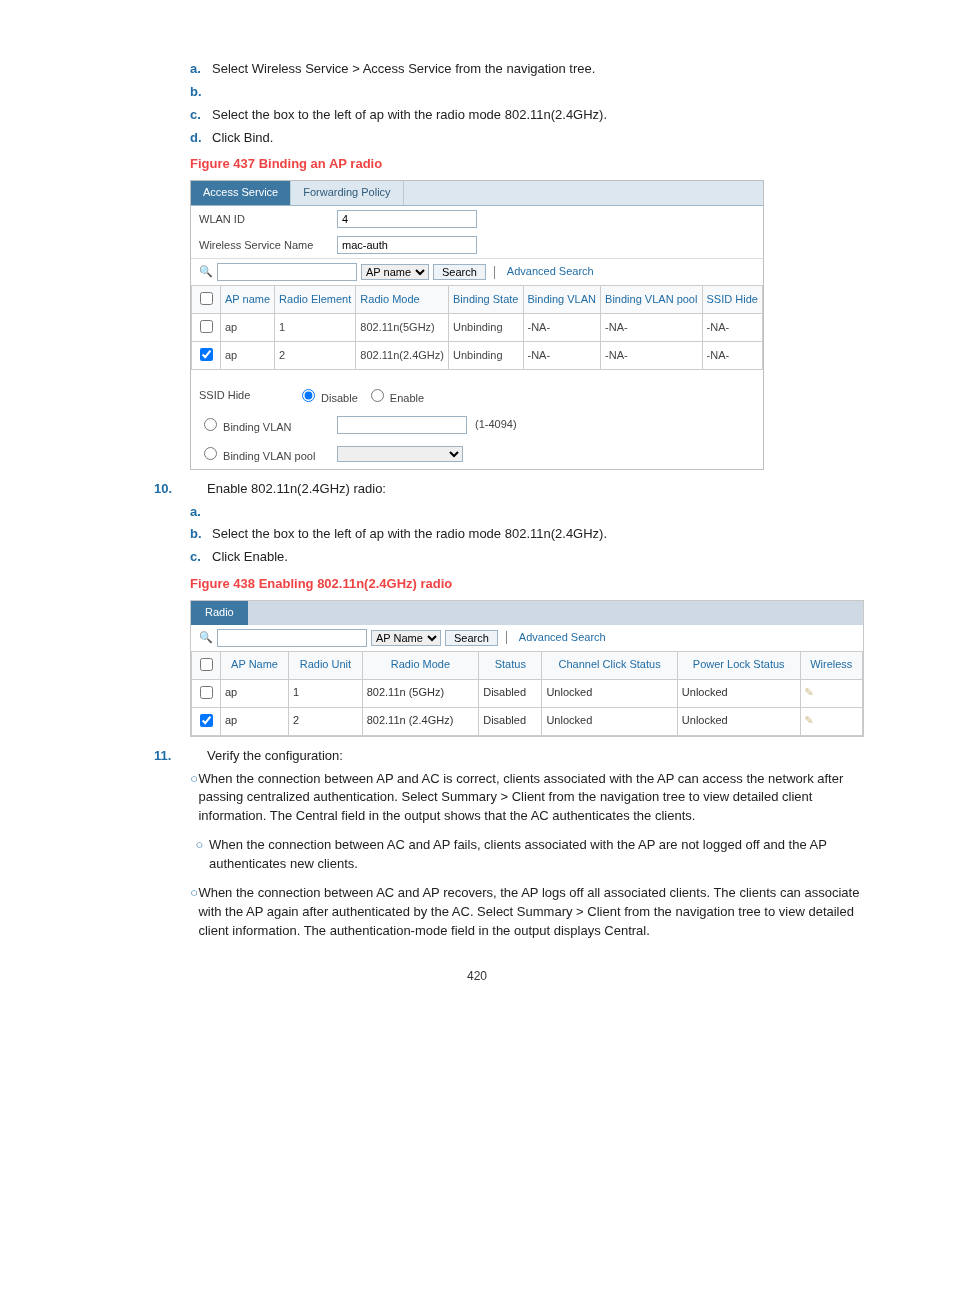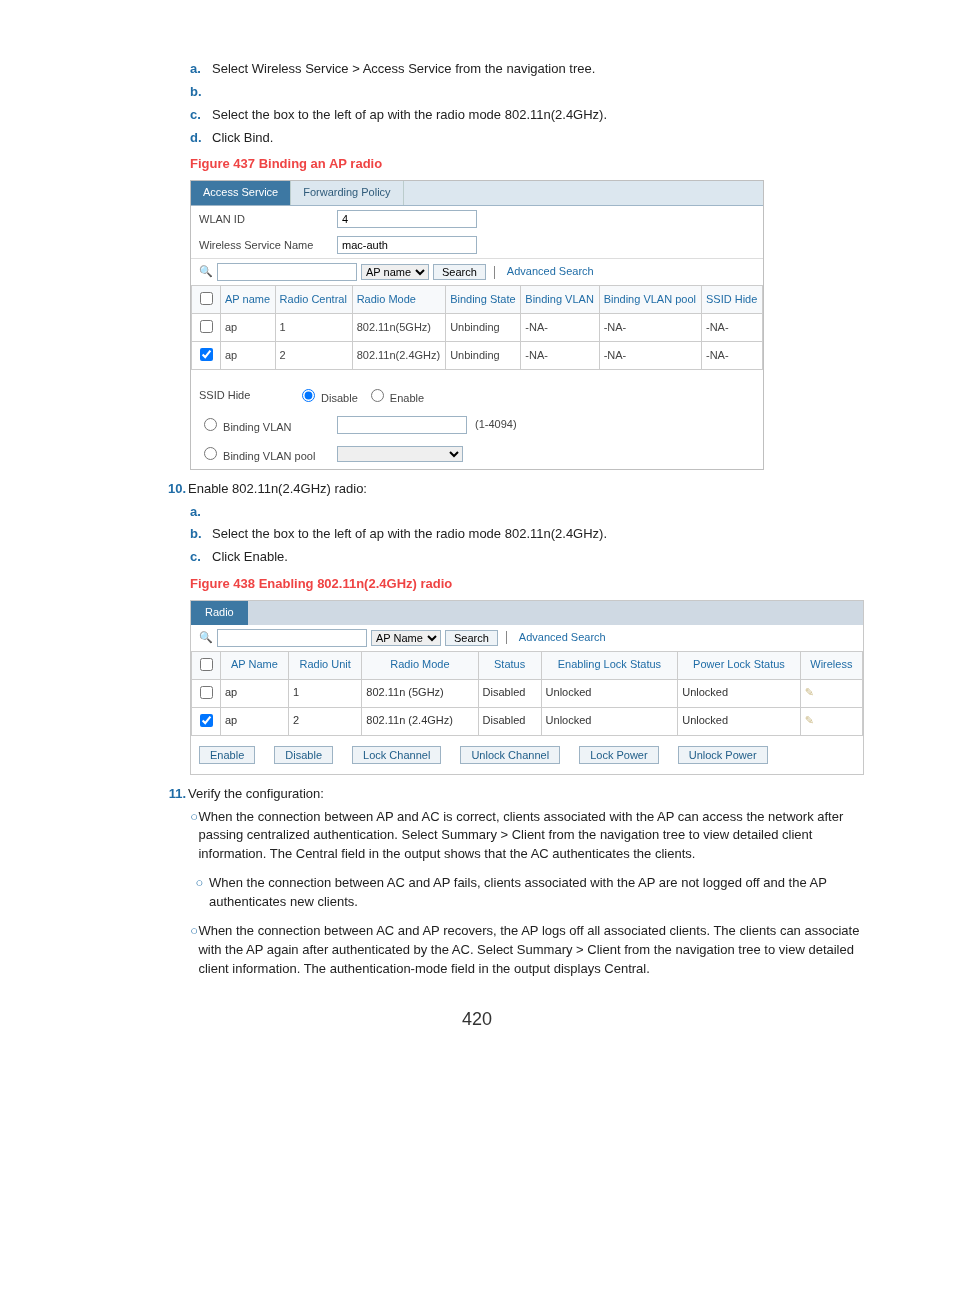--- a/index.html
+++ b/index.html
@@ -10,21 +10,21 @@
     color: #222;
     line-height: 1.45;
     max-width: 954px;
     box-sizing: border-box;
   }
   
   .step-block { margin-left: 110px; }
   .step-block .letter-row { display:flex; margin-bottom:4px; }
   .step-block .letter-m { color:#1f6ca6; font-weight:bold; width:22px; }
   .num-row { display:flex; margin-bottom:4px; margin-left:74px; }
-  .num-m { color:#1f6ca6; font-weight:bold; width:32px; text-align:right; padding-right:2px; }
+  .num-m { color:#1f6ca6; font-weight:bold; width:32px; padding-right:21px; }
   .bullet-block { margin-left:110px; }
   .bullet-row { display:flex; margin-bottom:10px; }
   .bullet-m { color:#1f6ca6; width:22px; text-align:center; }
   .figcap { color:#ef4444; font-weight:bold; margin:8px 0 6px 110px; }
 
   b { font-weight:normal; }
 
   
   .fig437 { border:1px solid #bfbfbf; margin-left:110px; margin-right:110px; background:#fff; font-size:11px; color:#444; }
   .tabs { display:flex; background:#dce7ef; border-bottom:1px solid #9fb6c8; }
@@ -45,21 +45,21 @@
   .btnbar { padding:6px 8px; text-align:center; }
   .btnbar button { margin:0 4px; }
 
   
   .fig438 { border:1px solid #c8c8c8; margin-left:110px; margin-right:10px; font-size:11px; color:#333; }
   .tabs2 { display:flex; background:#cfd9e3; }
   .tab2 { padding:4px 14px; background:#3d78a3; color:#fff; }
   .btnbar2 { padding:10px 8px; }
   .btnbar2 button { border:1px solid #9db3c4; background:#eef3f7; padding:2px 10px; font-size:11px; margin-right:16px; color:#1f5d88; }
 
-  .pgnum { text-align:center; margin-top:28px; font-size:18px; color:#333; }
+  .pgnum { text-align:center; margin-top:28px; font-size:12px; color:#333; }
   .link-icon { display:inline-block; width:12px; height:9px; vertical-align:middle; }
   .sep { border-left:1px solid #888; height:13px; margin:0 4px; display:inline-block; vertical-align:middle;}
 </style>
 </head>
 <body>
 
 <div class="step-block">
   <div class="letter-row">
       <span class="letter-m">a.</span>
     <span><span>Select </span><b>Wireless Service</b><span> &gt; </span><b>Access Service</b><span> from the navigation tree.</span></span>
@@ -98,21 +98,21 @@
     <select class="sel"><option>AP name</option></select>
     <button class="btn">Search</button>
     <span class="sep"></span>
     <a class="adv" href="#">Advanced Search</a>
   </div>
   <table class="tbl">
     <tbody>
         <tr>
       <th style="width:18px"><input type="checkbox" style=""></th>
       <th>AP name</th>
-      <th>Radio Central</th>
+      <th>Radio Element</th>
       <th>Radio Mode</th>
       <th>Binding State</th>
       <th>Binding VLAN</th>
       <th>Binding VLAN pool</th>
       <th>SSID Hide</th>
     </tr>
     <tr>
       <td><input type="checkbox" style=""></td>
       <td>ap</td>
       <td>1</td>
@@ -185,21 +185,21 @@
     <a class="adv" href="#">Advanced Search</a>
   </div>
   <table class="tbl">
     <tbody>
         <tr>
       <th style="width:18px"><input type="checkbox" style=""></th>
       <th style="text-align:center">AP Name</th>
       <th style="text-align:center">Radio Unit</th>
       <th style="text-align:center">Radio Mode</th>
       <th style="text-align:center">Status</th>
-      <th style="text-align:center">Enabling Lock Status</th>
+      <th style="text-align:center">Channel Click Status</th>
       <th style="text-align:center">Power Lock Status</th>
       <th style="text-align:center">Wireless</th>
     </tr>
     <tr>
       <td><input type="checkbox" style=""></td>
       <td>ap</td>
       <td>1</td>
       <td>802.11n (5GHz)</td>
       <td>Disabled</td>
       <td>Unlocked</td>
@@ -211,28 +211,20 @@
       <td>ap</td>
       <td>2</td>
       <td>802.11n (2.4GHz)</td>
       <td>Disabled</td>
       <td>Unlocked</td>
       <td>Unlocked</td>
       <td><span style="color:#cb8">✎</span></td>
     </tr>
   </tbody>
     </table>
-  <div class="btnbar2">
-    <button>Enable</button>
-    <button>Disable</button>
-    <button>Lock Channel</button>
-    <button>Unlock Channel</button>
-    <button>Lock Power</button>
-    <button>Unlock Power</button>
-  </div>
 </div>
 
 <div style="height:10px"></div>
 <div class="num-row">
   <span class="num-m">11.</span>
   <span>Verify the configuration:</span>
 </div>
 
 <div class="bullet-block">
   <div class="bullet-row">

